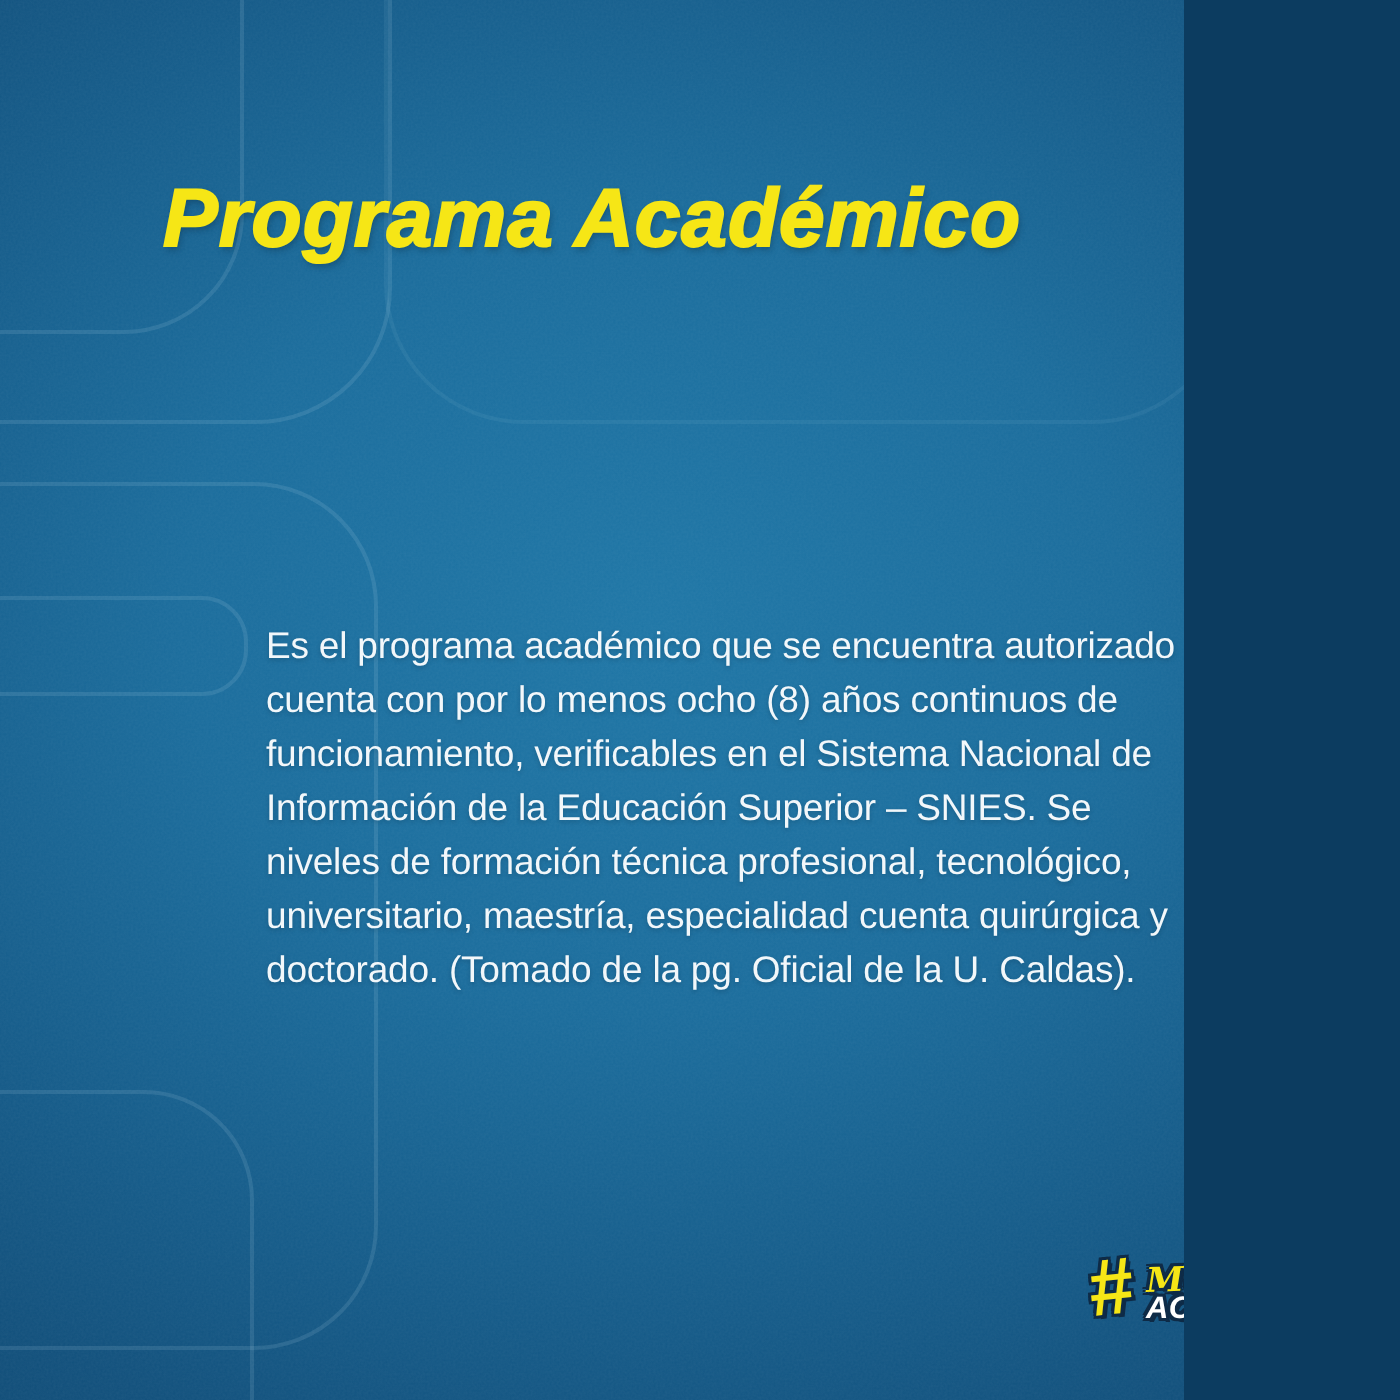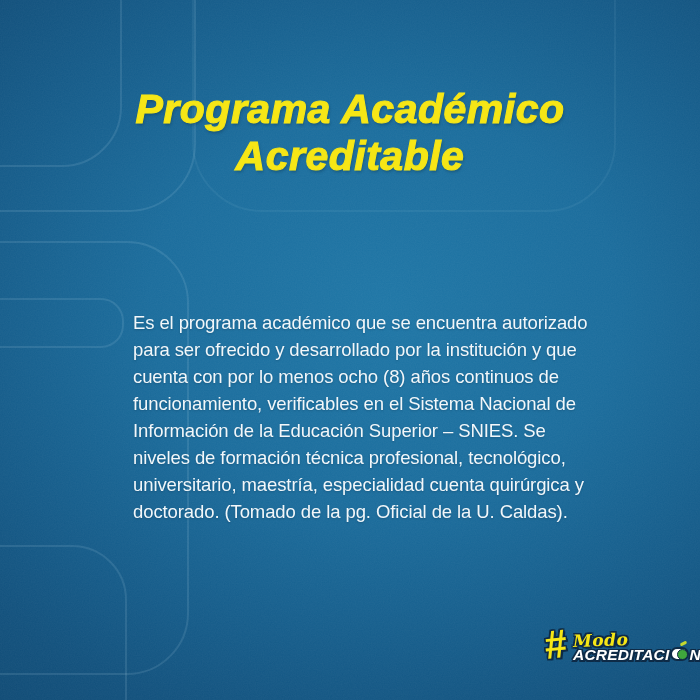--- a/index.html
+++ b/index.html
@@ -1,17 +1,17 @@
 <!DOCTYPE html>
 <html><head>
 <meta charset="utf-8">
 <style>
   html,body{margin:0;padding:0;background:#0c3c60;}
   .canvas{
-    position:relative;width:700px;height:700px;overflow:hidden;
+    position:relative;width:592px;height:700px;overflow:hidden;
     background:
       radial-gradient(ellipse 620px 520px at 55% 44%, #1e76a6 0%, #1a6c9c 38%, #145a88 68%, #11507c 85%, #0f4a74 100%);
     font-family:"Liberation Sans", sans-serif;
   }
   .noise{position:absolute;inset:0;pointer-events:none;opacity:1;}
   
   .shape{position:absolute;border:2px solid rgba(190,222,242,0.13);pointer-events:none;}
   .s1 {left:-282px;top:-237px;width:400px;height:400px;border-radius:60px;}
   .s1b{left:-308px;top:-292px;width:500px;height:500px;border-radius:68px;}
   .s2 {left:-400px;top:241px;width:585px;height:430px;border-radius:62px;}
@@ -101,26 +101,24 @@
   <svg class="noise" width="700" height="700">
     <filter id="grain">
       <feTurbulence type="fractalNoise" baseFrequency="0.85" numOctaves="2" stitchTiles="stitch"></feTurbulence>
       <feColorMatrix type="matrix" values="0 0 0 0 1  0 0 0 0 1  0 0 0 0 1  0 0 0 0.05 0"></feColorMatrix>
     </filter>
     <rect width="700" height="700" filter="url(#grain)"></rect>
   </svg>
 
   <h1 class="title">
     <span>Programa Académico</span>
-    <span>Acreditable</span>
   </h1>
 
   <div class="body-text">
     <div>Es el programa académico que se encuentra autorizado</div>
-    <div>para ser ofrecido y desarrollado por la institución y que</div>
     <div>cuenta con por lo menos ocho (8) años continuos de</div>
     <div>funcionamiento, verificables en el Sistema Nacional de</div>
     <div>Información de la Educación Superior – SNIES. Se</div>
     <div>niveles de formación técnica profesional, tecnológico,</div>
     <div>universitario, maestría, especialidad cuenta quirúrgica y</div>
     <div>doctorado. (Tomado de la pg. Oficial de la U. Caldas).</div>
   </div>
 
   <div class="logo">
     <span class="logo-hash outlined">#</span>

